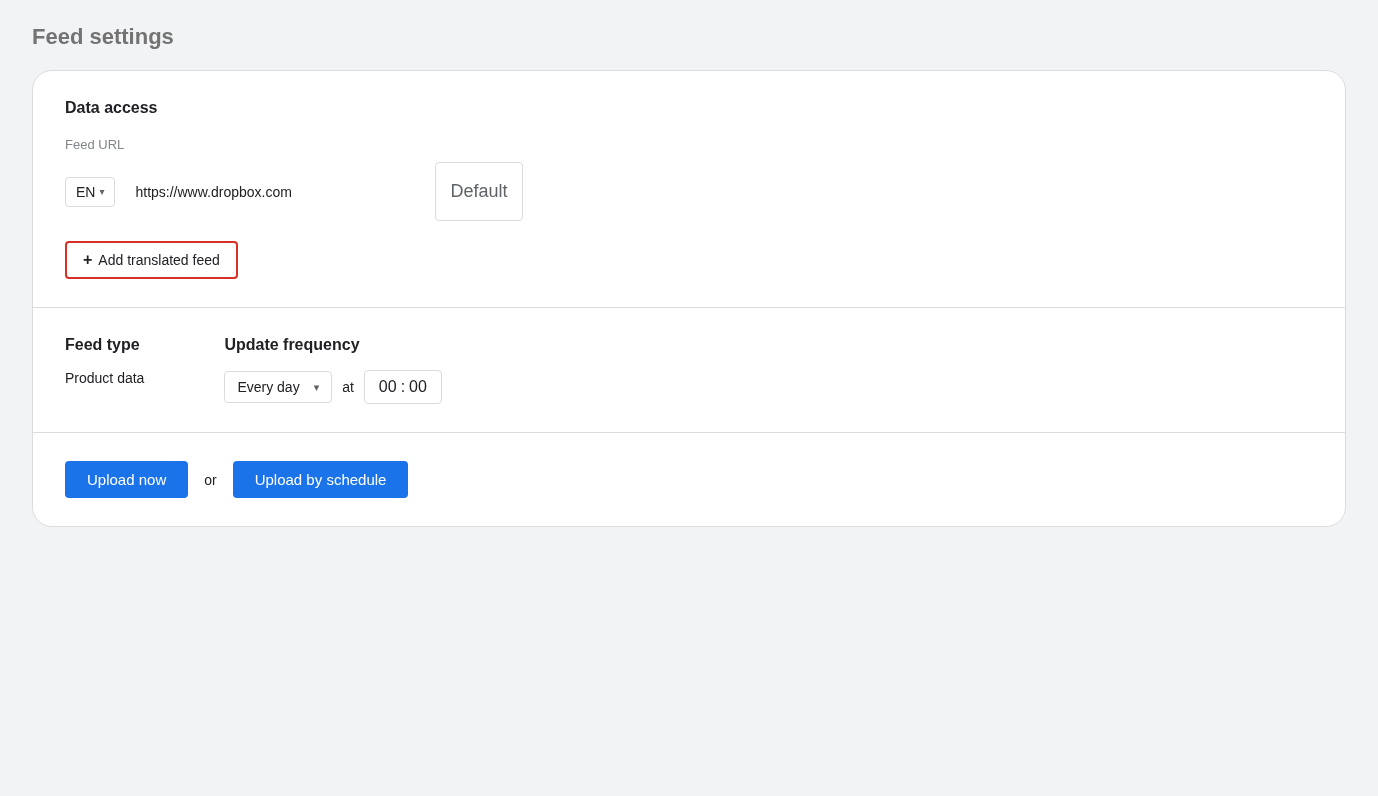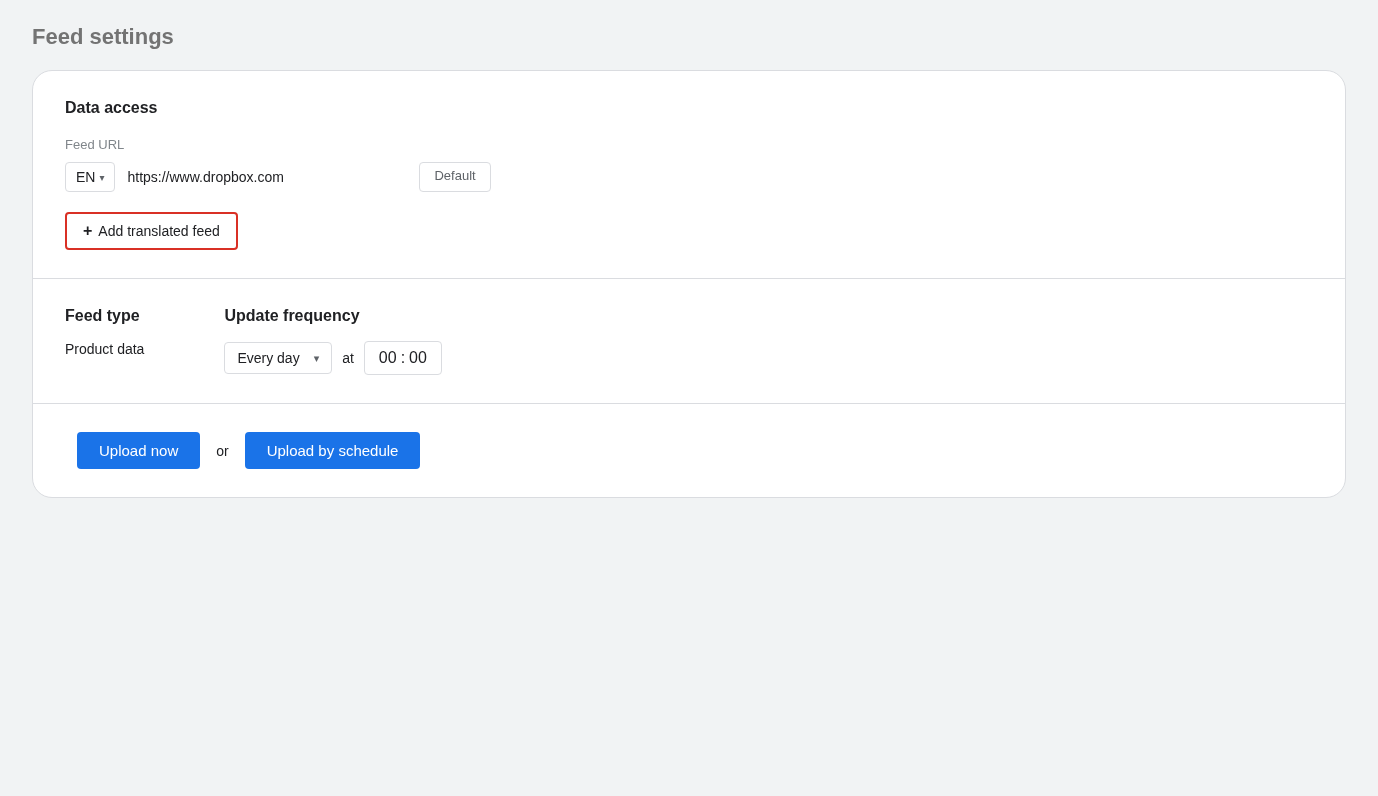--- a/index.html
+++ b/index.html
@@ -48,21 +48,22 @@
     }
 
     .feed-url-label {
       font-size: 13px;
       color: #80868b;
       margin-bottom: 10px;
     }
 
     .feed-url-row {
       display: flex;
-      gap: 12px;
+      align-items: center;
+      gap: 20px;
       margin-bottom: 20px;
     }
 
     .lang-selector {
       display: flex;
       align-items: center;
       gap: 4px;
       border: 1px solid #dadce0;
       border-radius: 4px;
       padding: 6px 10px;
@@ -82,22 +83,22 @@
       color: #202124;
       border: none;
       outline: none;
       background: transparent;
       min-width: 280px;
     }
 
     .default-badge {
       border: 1px solid #dadce0;
       border-radius: 4px;
-      padding: 5px 14px;
-      font-size: 13px;
+      padding: 18px 14px;
+      font-size: 18px;
       color: #5f6368;
       background: #fff;
     }
 
     .add-translated-btn {
       display: inline-flex;
       align-items: center;
       gap: 6px;
       border: 2px solid #d93025;
       border-radius: 4px;
@@ -158,21 +159,21 @@
 
     .at-label {
       font-size: 14px;
       color: #202124;
     }
 
     .actions-section {
       display: flex;
       align-items: center;
       gap: 16px;
-      padding: 28px 44px;
+      padding: 28px 32px;
     }
 
     .btn-primary {
       padding: 10px 22px;
       background: #1a73e8;
       color: #fff;
       border: none;
       border-radius: 4px;
       font-size: 15px;
       font-weight: 500;

